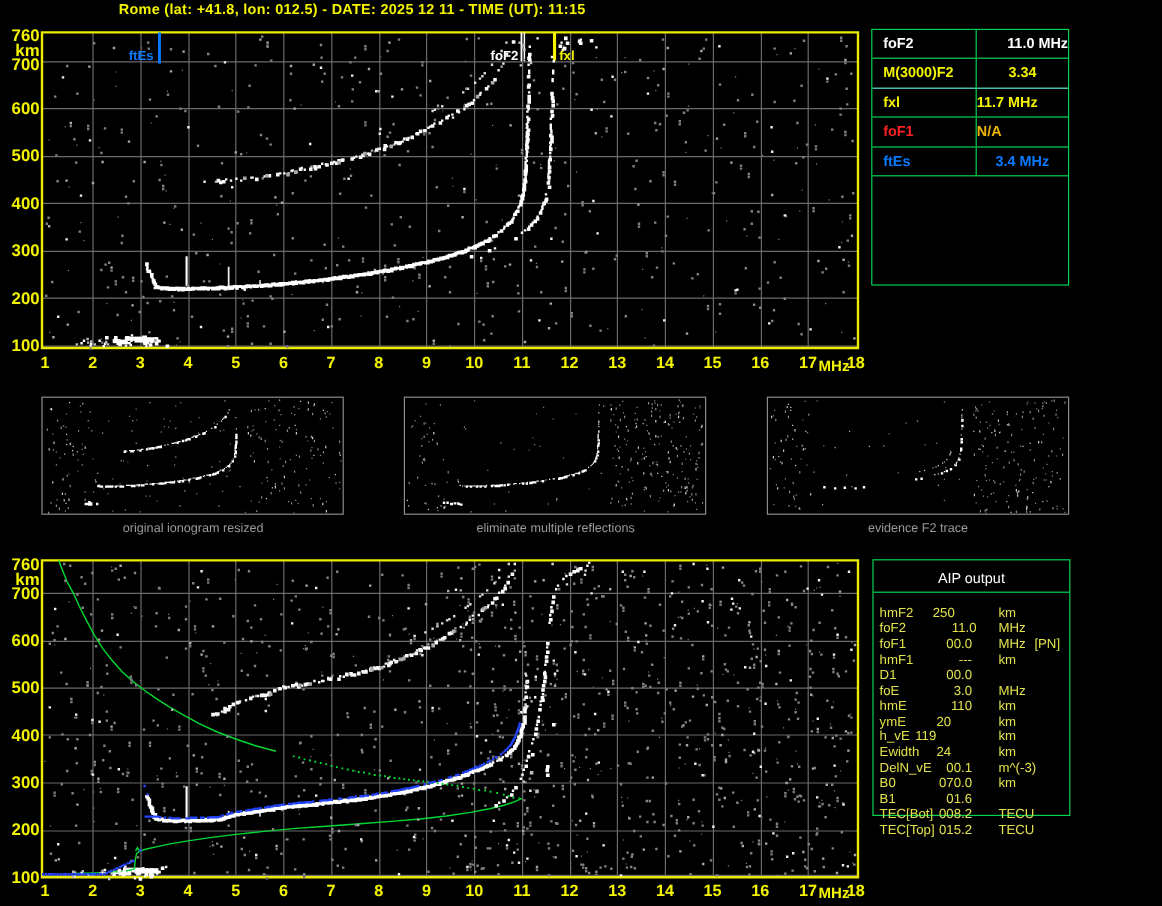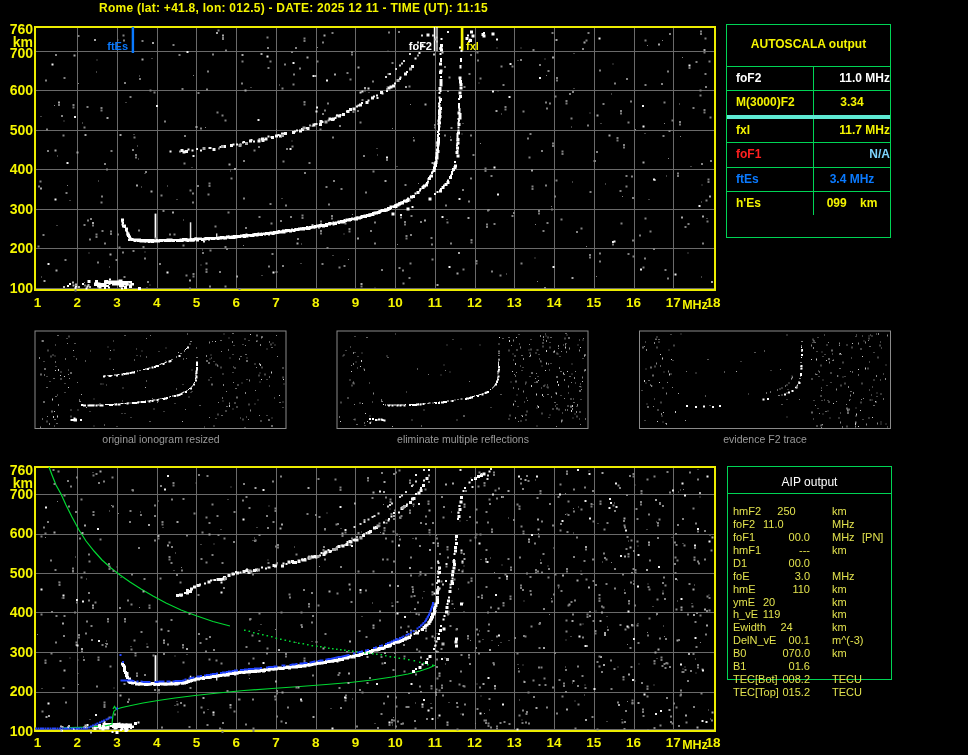--- a/index.html
+++ b/index.html
@@ -123,58 +123,53 @@
     <text x="33" y="577.7" fill="#f4f400" font-size="14" font-weight="bold" text-anchor="end">500</text>
     <text x="33" y="538.2" fill="#f4f400" font-size="14" font-weight="bold" text-anchor="end">600</text>
     <text x="128" y="50" fill="#0a7aff" font-size="11" font-weight="bold" text-anchor="end">ftEs</text>
     <text x="432" y="50" fill="#ffffff" font-size="11" font-weight="bold" text-anchor="end">foF2</text>
     <text x="466" y="50" fill="#f4f400" font-size="11" font-weight="bold" text-anchor="start">fxl</text>
     <text x="161" y="443" fill="#9a9a9a" font-size="10.5" font-weight="normal" text-anchor="middle">original ionogram resized</text>
     <text x="463" y="443" fill="#9a9a9a" font-size="10.5" font-weight="normal" text-anchor="middle">eliminate multiple reflections</text>
     <text x="765" y="443" fill="#9a9a9a" font-size="10.5" font-weight="normal" text-anchor="middle">evidence F2 trace</text>
   </svg>
 <div style="position:absolute;left:726px;top:24px;width:163px;height:212px;border:1px solid #00d455;font-size:12px;font-weight:bold">
-<div style="height:41px;border-bottom:1px solid #00d455;text-align:center;line-height:39px;color:#f4f400">AUTOSCALA output</div>
     <div style="display:flex;height:23.4px;border-bottom:1px solid #00d455;">
       <div style="width:77px;border-right:1px solid #00d455;padding-left:9px;line-height:23px;color:#ffffff">foF2</div>
       <div style="flex:1;text-align:right;line-height:23px;color:#ffffff">11.0 MHz</div>
     </div>
-    <div style="display:flex;height:23.4px;border-bottom:4px solid #5eead4;">
+    <div style="display:flex;height:23.4px;border-bottom:1px solid #5eead4;">
       <div style="width:77px;border-right:1px solid #00d455;padding-left:9px;line-height:23px;color:#f4f400">M(3000)F2</div>
       <div style="flex:1;text-align:center;line-height:23px;color:#f4f400">3.34</div>
     </div>
     <div style="display:flex;height:23.4px;border-bottom:1px solid #00d455;">
       <div style="width:77px;border-right:1px solid #00d455;padding-left:9px;line-height:23px;color:#f4f400">fxl</div>
-      <div style="flex:1;text-align:right;line-height:23px;color:#f4f400">11.7 MHz</div>
+      <div style="flex:1;text-align:left;line-height:23px;color:#f4f400">11.7 MHz</div>
     </div>
     <div style="display:flex;height:23.4px;border-bottom:1px solid #00d455;">
       <div style="width:77px;border-right:1px solid #00d455;padding-left:9px;line-height:23px;color:#ff2020">foF1</div>
-      <div style="flex:1;text-align:right;line-height:23px;color:#7dd3fc">N/A</div>
+      <div style="flex:1;text-align:left;line-height:23px;color:#eab308">N/A</div>
     </div>
     <div style="display:flex;height:23.4px;border-bottom:1px solid #00d455;">
       <div style="width:77px;border-right:1px solid #00d455;padding-left:9px;line-height:23px;color:#0a7aff">ftEs</div>
       <div style="flex:1;text-align:center;line-height:23px;color:#0a7aff">3.4 MHz</div>
-    </div>
-    <div style="display:flex;height:23.4px;">
-      <div style="width:77px;border-right:1px solid #00d455;padding-left:9px;line-height:23px;color:#f4f400">h'Es</div>
-      <div style="flex:1;text-align:center;line-height:23px;color:#f4f400">099&nbsp;&nbsp;&nbsp;&nbsp;km</div>
     </div>
   </div>
 <div style="position:absolute;left:727px;top:466px;width:163px;height:212px;border:1px solid #00d455">
 <div style="height:26px;border-bottom:1px solid #00d455;text-align:center;line-height:31px;color:#ffffff;font-size:12px">AIP output</div>
   </div>
 <div style="position:absolute;left:0;top:0;font-size:11px;color:#e2e24e">
     <div style="position:absolute;left:733px;top:505.0px;width:200px;height:13px">
       <span style="position:absolute;left:0">hmF2</span>
       <span style="position:absolute;left:30px;width:47px;text-align:center">250</span>
       <span style="position:absolute;left:99px">km</span>
     </div>
     <div style="position:absolute;left:733px;top:517.9px;width:200px;height:13px">
       <span style="position:absolute;left:0">foF2</span>
-      <span style="position:absolute;left:30px;width:47px;text-align:left">11.0</span>
+      <span style="position:absolute;left:47px;width:47px;text-align:center">11.0</span>
       <span style="position:absolute;left:99px">MHz</span>
     </div>
     <div style="position:absolute;left:733px;top:530.9px;width:200px;height:13px">
       <span style="position:absolute;left:0">foF1</span>
       <span style="position:absolute;left:30px;width:47px;text-align:right">00.0</span>
       <span style="position:absolute;left:99px">MHz</span>
       <span style="position:absolute;left:129px">[PN]</span>
     </div>
     <div style="position:absolute;left:733px;top:543.8px;width:200px;height:13px">
       <span style="position:absolute;left:0">hmF1</span>
@@ -191,21 +186,21 @@
       <span style="position:absolute;left:30px;width:47px;text-align:right">3.0</span>
       <span style="position:absolute;left:99px">MHz</span>
     </div>
     <div style="position:absolute;left:733px;top:582.6px;width:200px;height:13px">
       <span style="position:absolute;left:0">hmE</span>
       <span style="position:absolute;left:30px;width:47px;text-align:right">110</span>
       <span style="position:absolute;left:99px">km</span>
     </div>
     <div style="position:absolute;left:733px;top:595.5px;width:200px;height:13px">
       <span style="position:absolute;left:0">ymE</span>
-      <span style="position:absolute;left:30px;width:47px;text-align:left">20</span>
+      <span style="position:absolute;left:30px;width:47px;text-align:center">20</span>
       <span style="position:absolute;left:99px">km</span>
     </div>
     <div style="position:absolute;left:733px;top:608.4px;width:200px;height:13px">
       <span style="position:absolute;left:0">h_vE</span>
       <span style="position:absolute;left:15px;width:47px;text-align:center">119</span>
       <span style="position:absolute;left:99px">km</span>
     </div>
     <div style="position:absolute;left:733px;top:621.4px;width:200px;height:13px">
       <span style="position:absolute;left:0">Ewidth</span>
       <span style="position:absolute;left:30px;width:47px;text-align:center">24</span>

